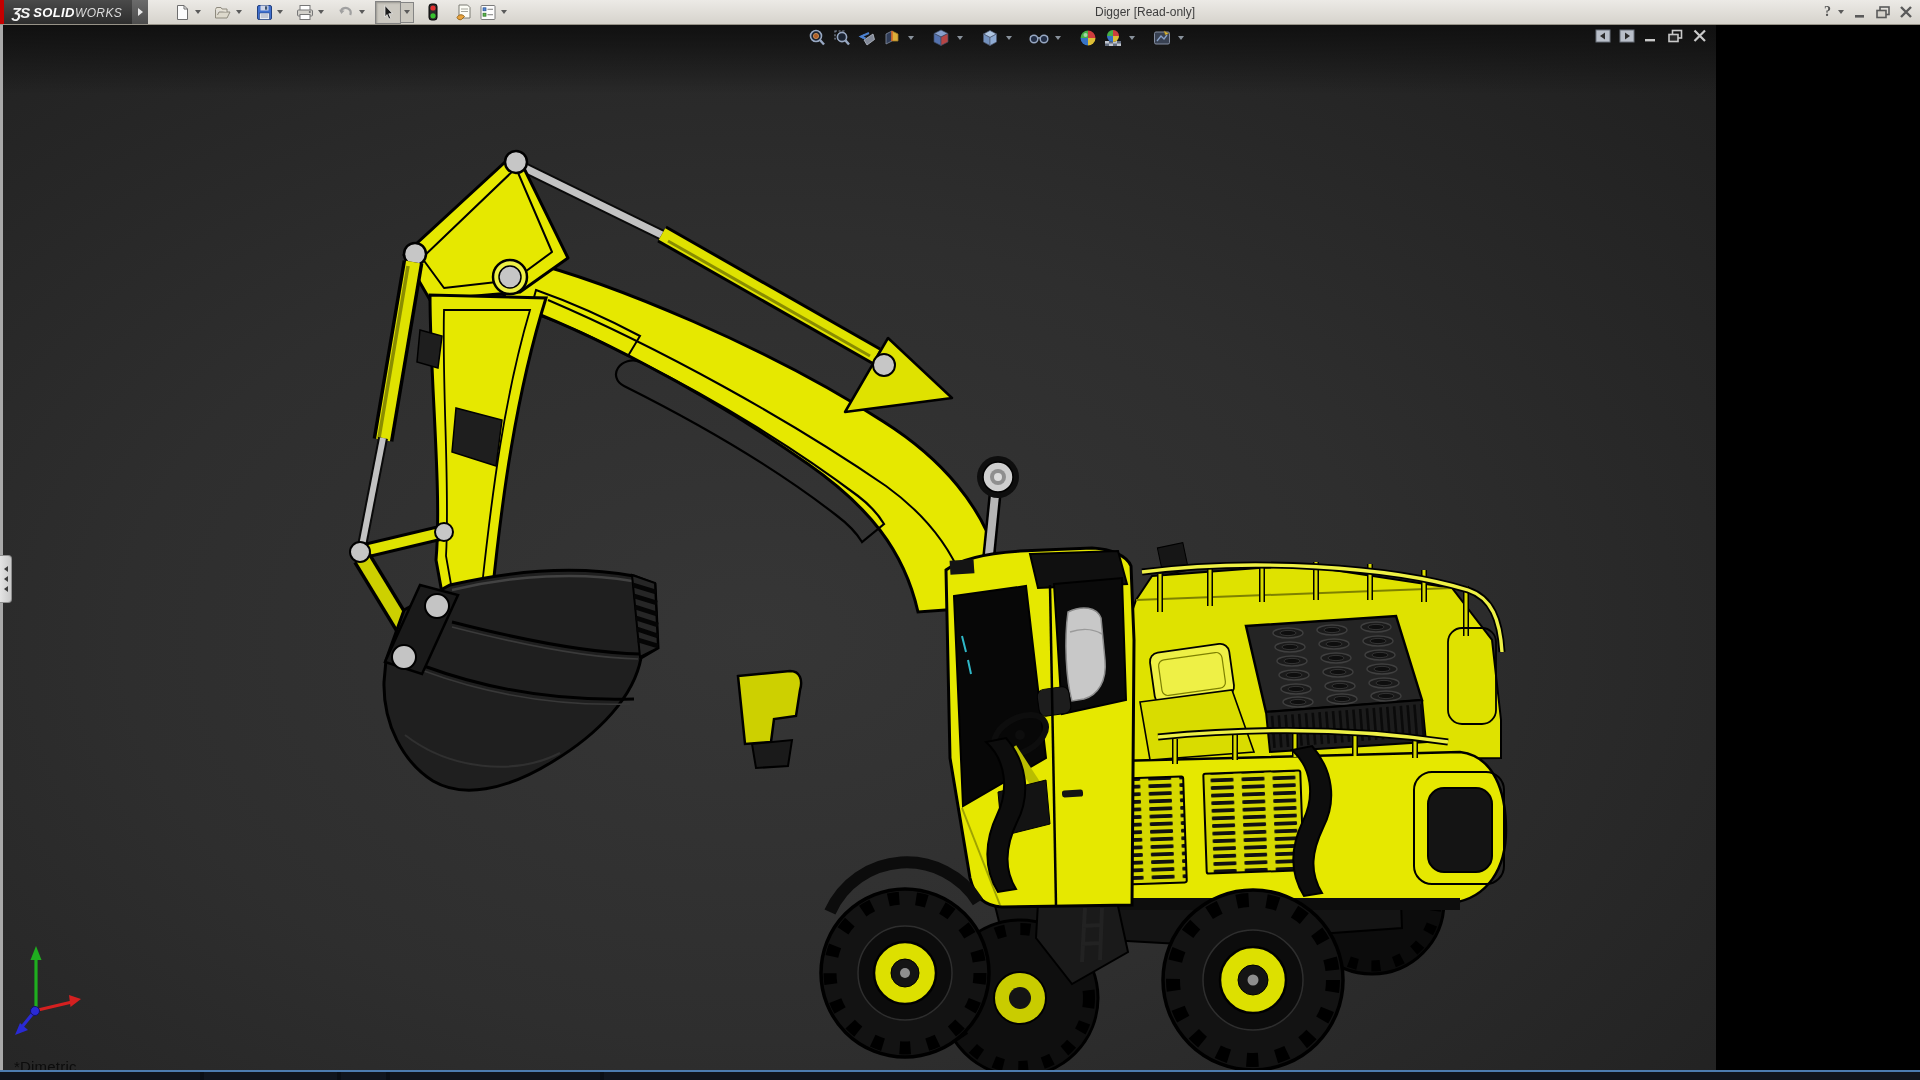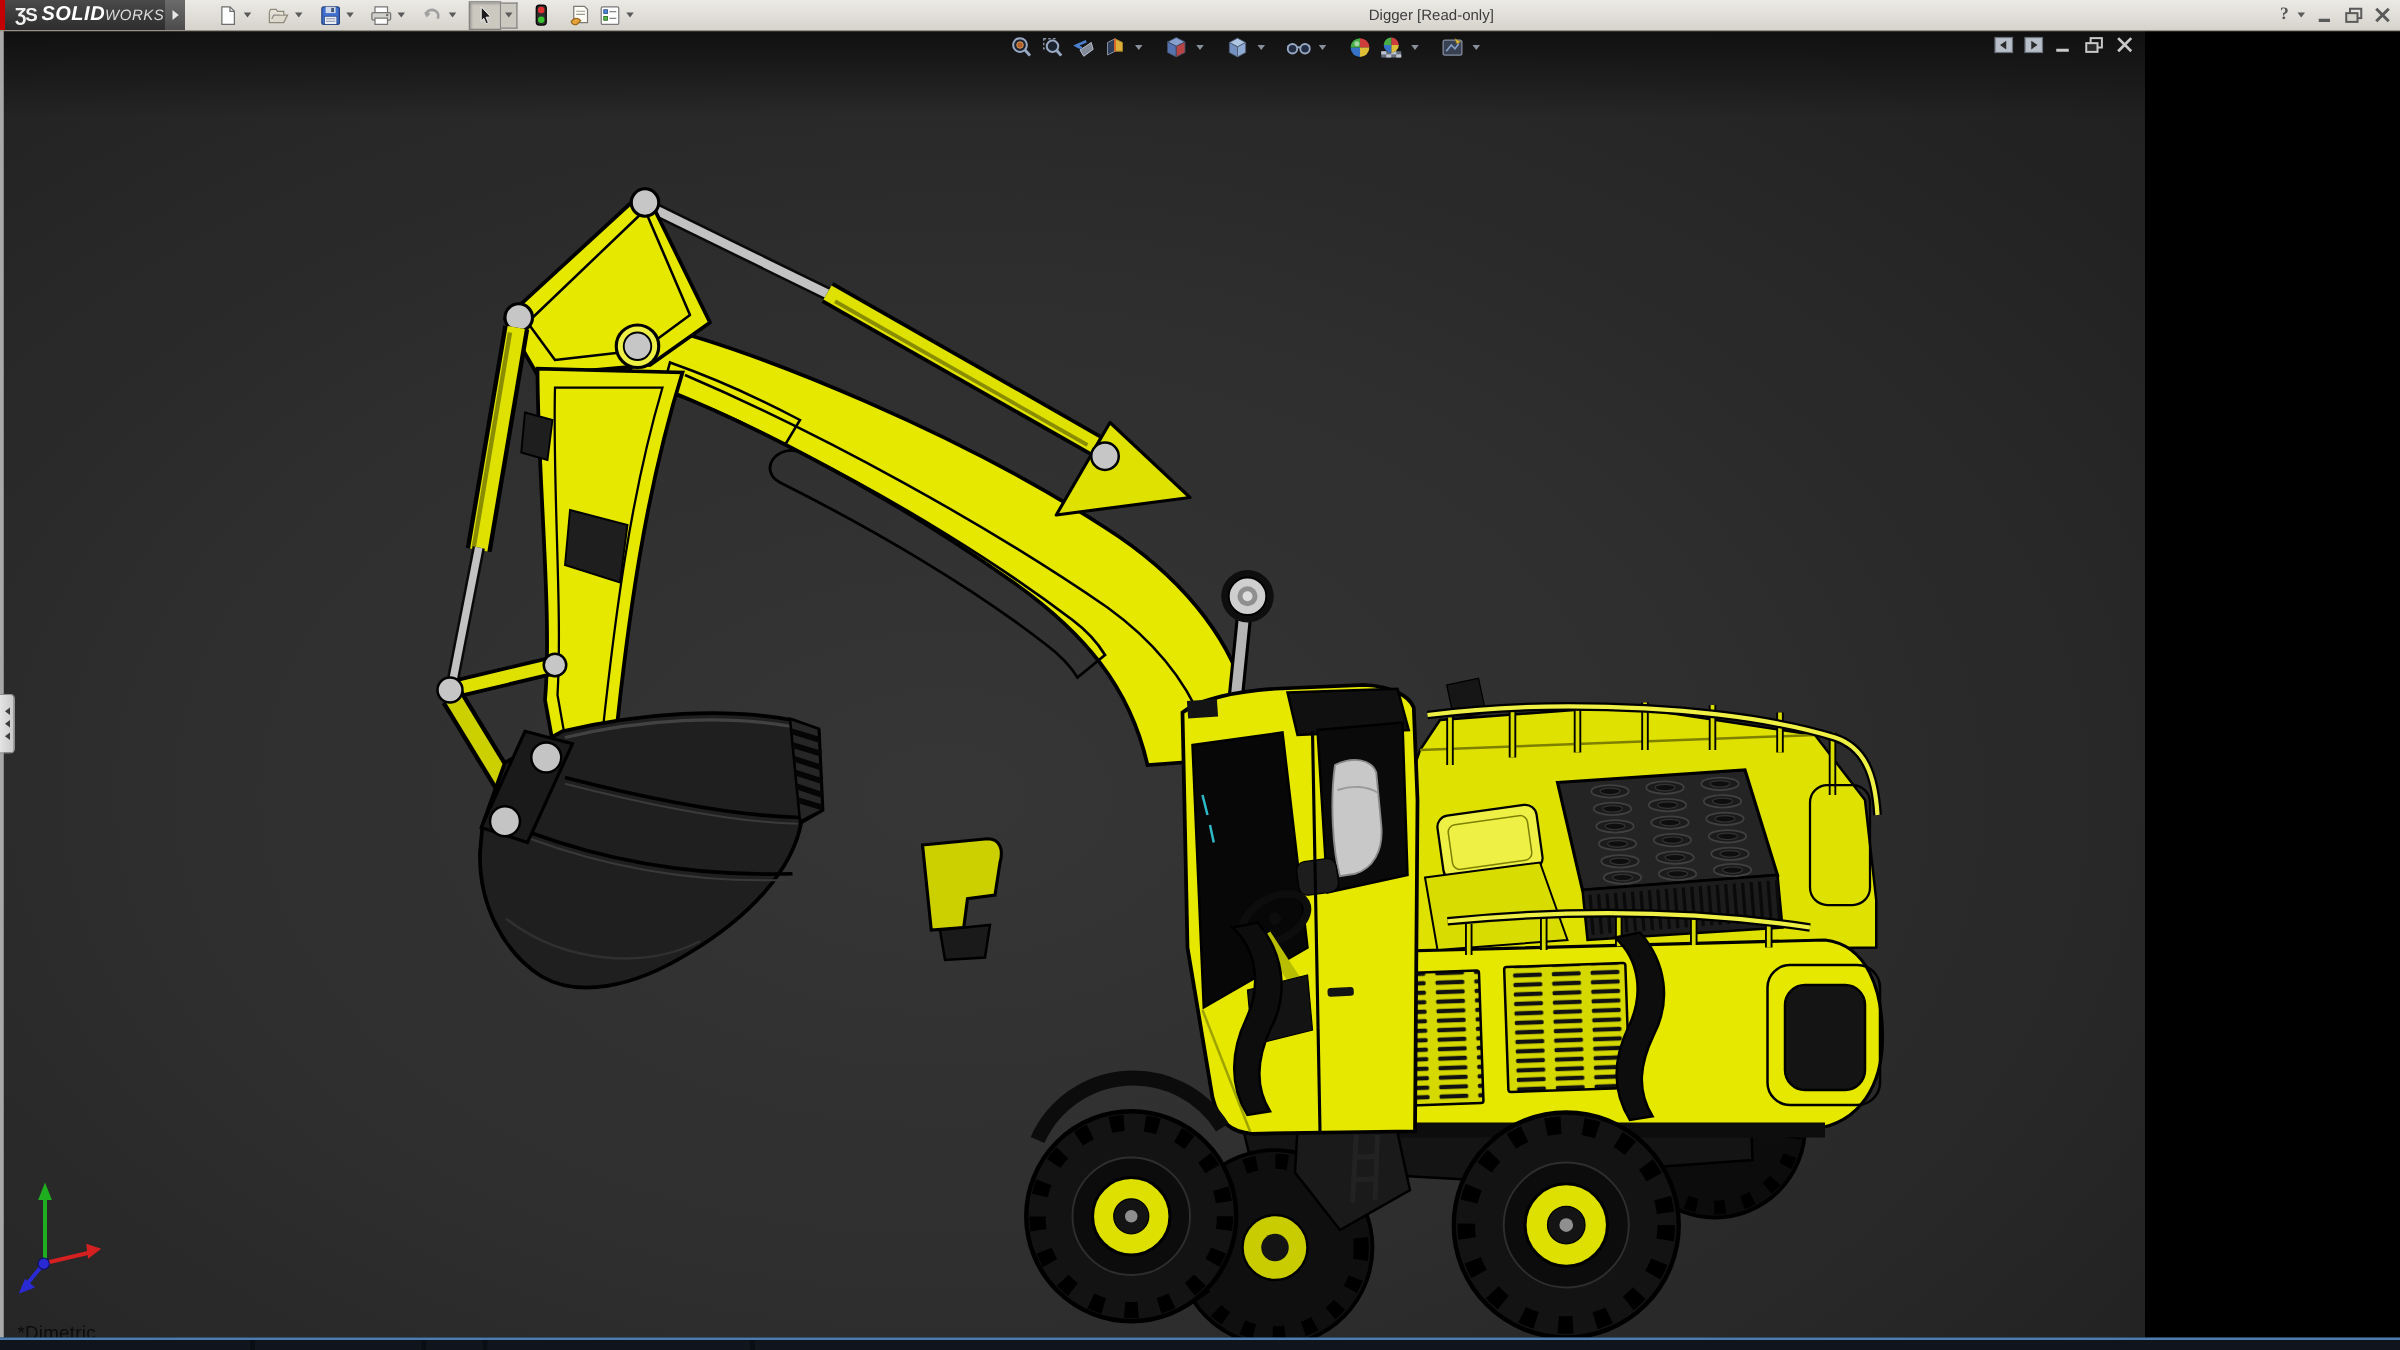--- a/index.html
+++ b/index.html
@@ -5,22 +5,22 @@
   html,body{margin:0;padding:0;background:#000;}
   #screen{position:relative;width:1920px;height:1080px;overflow:hidden;
           font-family:"Liberation Sans",sans-serif;-webkit-font-smoothing:antialiased;}
   
   .titlebar{position:absolute;top:0;left:0;width:1920px;height:24px;
     background:linear-gradient(#eceae6,#d6d3cc);border-bottom:1px solid #979388;
     display:flex;align-items:center;z-index:30;}
   .logo{height:24px;width:132px;background:linear-gradient(#4a4a4a,#2d2d2d);
     display:flex;align-items:center;gap:4px;padding-left:8px;box-sizing:border-box;
     border-left:4px solid #c40000;}
-  .logo .glyph{color:#f2f2f2;font-weight:bold;font-size:15px;letter-spacing:-1px;}
-  .logo .bold{color:#fff;font-weight:bold;font-size:16px;font-style:italic;letter-spacing:.4px;}
+  .logo .glyph{color:#f2f2f2;font-style:italic;font-weight:bold;font-size:15px;letter-spacing:-1px;}
+  .logo .bold{color:#fff;font-weight:bold;font-size:13px;font-style:italic;letter-spacing:.4px;}
   .logo .light{color:#dcdcdc;font-weight:normal;font-size:12px;font-style:italic;letter-spacing:.4px;}
   .flyout{width:16px;height:24px;background:linear-gradient(#6b6b6b,#4c4c4c);
     display:flex;align-items:center;justify-content:center;}
   .flyout .tri{width:0;height:0;border-top:4px solid transparent;border-bottom:4px solid transparent;border-left:5px solid #e8e8e8;}
   .tb-icons{display:flex;align-items:center;margin-left:22px;}
   .tbtn{width:24px;height:21px;display:flex;align-items:center;justify-content:center;}
   .caret{width:0;height:0;border-left:3.5px solid transparent;border-right:3.5px solid transparent;border-top:4px solid #5a5a5a;margin:0 3px 0 1px;}
   .gap{width:7px;}
   .pressed{border:1px solid #848484;background:#cbc8c0;box-shadow:inset 1px 1px 2px rgba(0,0,0,.25);}
   .presscaret{border:1px solid #848484;border-left:none;background:#cbc8c0;height:21px;width:13px;display:flex;align-items:center;justify-content:center;box-sizing:border-box;}

